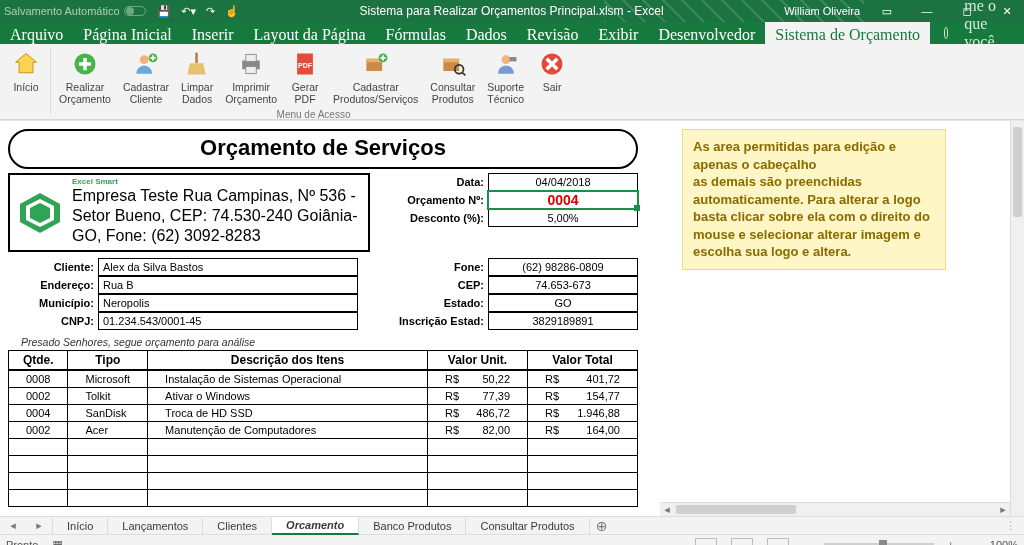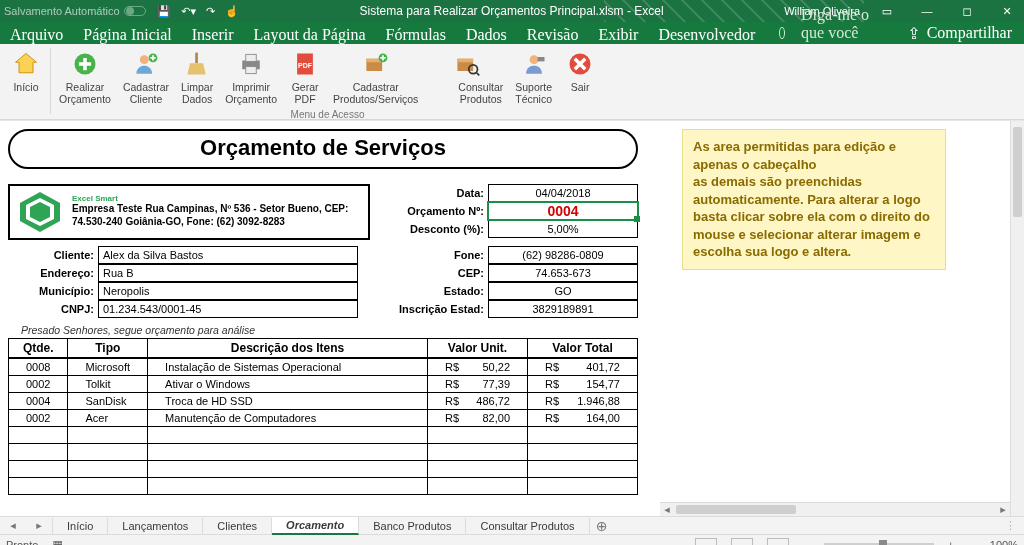--- a/index.html
+++ b/index.html
@@ -41,28 +41,28 @@
   
   .sheet-area { position:relative; background:#fff; height:396px; overflow:hidden; border-top:1px solid #e6e6e6;}
   .sheet-area .vscroll { position:absolute; right:0; top:0; bottom:0; width:14px; background:#f0f0f0; border-left:1px solid #dcdcdc;}
   .sheet-area .vscroll .thumb { position:absolute; left:2px; right:2px; top:6px; height:90px; background:#cfcfcf; border-radius:2px; }
   .sheet-area .hscroll { position:absolute; left:660px; right:14px; bottom:0; height:14px; background:#f0f0f0; border-top:1px solid #dcdcdc;}
   .sheet-area .hscroll .thumb { position:absolute; top:2px; bottom:2px; left:16px; width:120px; background:#cfcfcf; border-radius:2px; }
   .sheet-area .hscroll .arrow { position:absolute; top:0; bottom:0; width:14px; display:flex; align-items:center; justify-content:center; color:#777; }
   .sheet-area .hscroll .arrow.l{left:0;} .sheet-area .hscroll .arrow.r{right:0;}
 
   .doc { position:absolute; left:8px; top:8px; width:630px; }
-  .doc-title-box { border:2px solid #000; border-radius:20px; text-align:center; padding:4px 0 6px; margin-bottom:15px;}
+  .doc-title-box { border:2px solid #000; border-radius:20px; text-align:center; padding:4px 0 6px; margin-bottom:4px;}
   .doc-title-box h1 { font-size:22px; font-weight:bold; font-family: Arial; }
 
   .company-row { display:flex; gap:8px; align-items:stretch; margin-bottom:6px; }
   .company-box { flex:1; border:2px solid #000; display:flex; gap:8px; padding:4px 6px; align-items:center;justify-content:flex-end; }
   .company-box .logo { width:52px; height:44px; display:flex; align-items:center; justify-content:center;}
   .company-box .logo svg{width:48px;height:44px;}
-  .company-box .info { font-size:10px; font-weight:bold; line-height:1.25; }
+  .company-box .info { font-size:16px; font-weight:normal; line-height:1.25; }
   .kv { display:grid; grid-template-columns:110px 150px; grid-auto-rows:18px; gap:0; }
   .kv .k { border:none; text-align:right; padding:0 4px; font-weight:bold; font-size:11px; display:flex; align-items:center; justify-content:flex-end;}
   .kv .v { border:1px solid #000; text-align:center; font-size:11px; display:flex; align-items:center; justify-content:center; }
   .kv .v.red { color:#d60000; font-weight:bold; font-size:14px; }
   .kv .v.selected { outline:2px solid #1a8f47; outline-offset:-1px; position:relative;}
   .kv .v.selected::after{content:"";position:absolute;right:-3px;bottom:-3px;width:6px;height:6px;background:#1a8f47;}
 
   .client-grid { display:grid; grid-template-columns:90px 260px 130px 150px; grid-auto-rows:18px; margin-top:4px;}
   .client-grid .k { text-align:right; padding:0 4px; font-weight:bold; font-size:11px; display:flex; align-items:center; justify-content:flex-end;}
   .client-grid .v { border:1px solid #000; padding:0 4px; font-size:11px; display:flex; align-items:center;}
@@ -125,20 +125,21 @@
 <div class="tabs">
   <div class="tab">Arquivo</div>
   <div class="tab">Página Inicial</div>
   <div class="tab">Inserir</div>
   <div class="tab">Layout da Página</div>
   <div class="tab">Fórmulas</div>
   <div class="tab">Dados</div>
   <div class="tab">Revisão</div>
   <div class="tab">Exibir</div>
   <div class="tab">Desenvolvedor</div>
+  <div class="tab active">Sistema de Orçamento</div>
   <div class="tell">
     <span class="bulb"></span>
     <span>Diga-me o que você deseja fazer</span>
   </div>
   <div class="spacer"></div>
   <div class="share">
     <span>⇪</span>
     <span>Compartilhar</span>
   </div>
 </div>
@@ -228,21 +229,21 @@
       </div>
       <div class="rb">
         <div class="icon">
               <svg viewBox="0 0 32 32">
                 <rect x="5" y="10" width="18" height="14" fill="#c98b45"></rect>
                 <rect x="5" y="10" width="18" height="4" fill="#e5b06b"></rect>
                 <circle cx="23" cy="22" r="5" fill="none" stroke="#333" stroke-width="2"></circle>
                 <line x1="27" y1="26" x2="30" y2="29" stroke="#333" stroke-width="2"></line>
               </svg>
             </div>
-        <span style="white-space:pre;margin-left:28px;">Consultar
+        <span style="white-space:pre;">Consultar
 Produtos</span>
       </div>
       <div class="rb">
         <div class="icon">
               <svg viewBox="0 0 32 32">
                 <circle cx="16" cy="11" r="5" fill="#f3b27a"></circle>
                 <path d="M7 27c0-6 4-9 9-9s9 3 9 9" fill="#7a9ad1"></path>
                 <rect x="20" y="8" width="8" height="5" fill="#888"></rect>
               </svg>
             </div>

